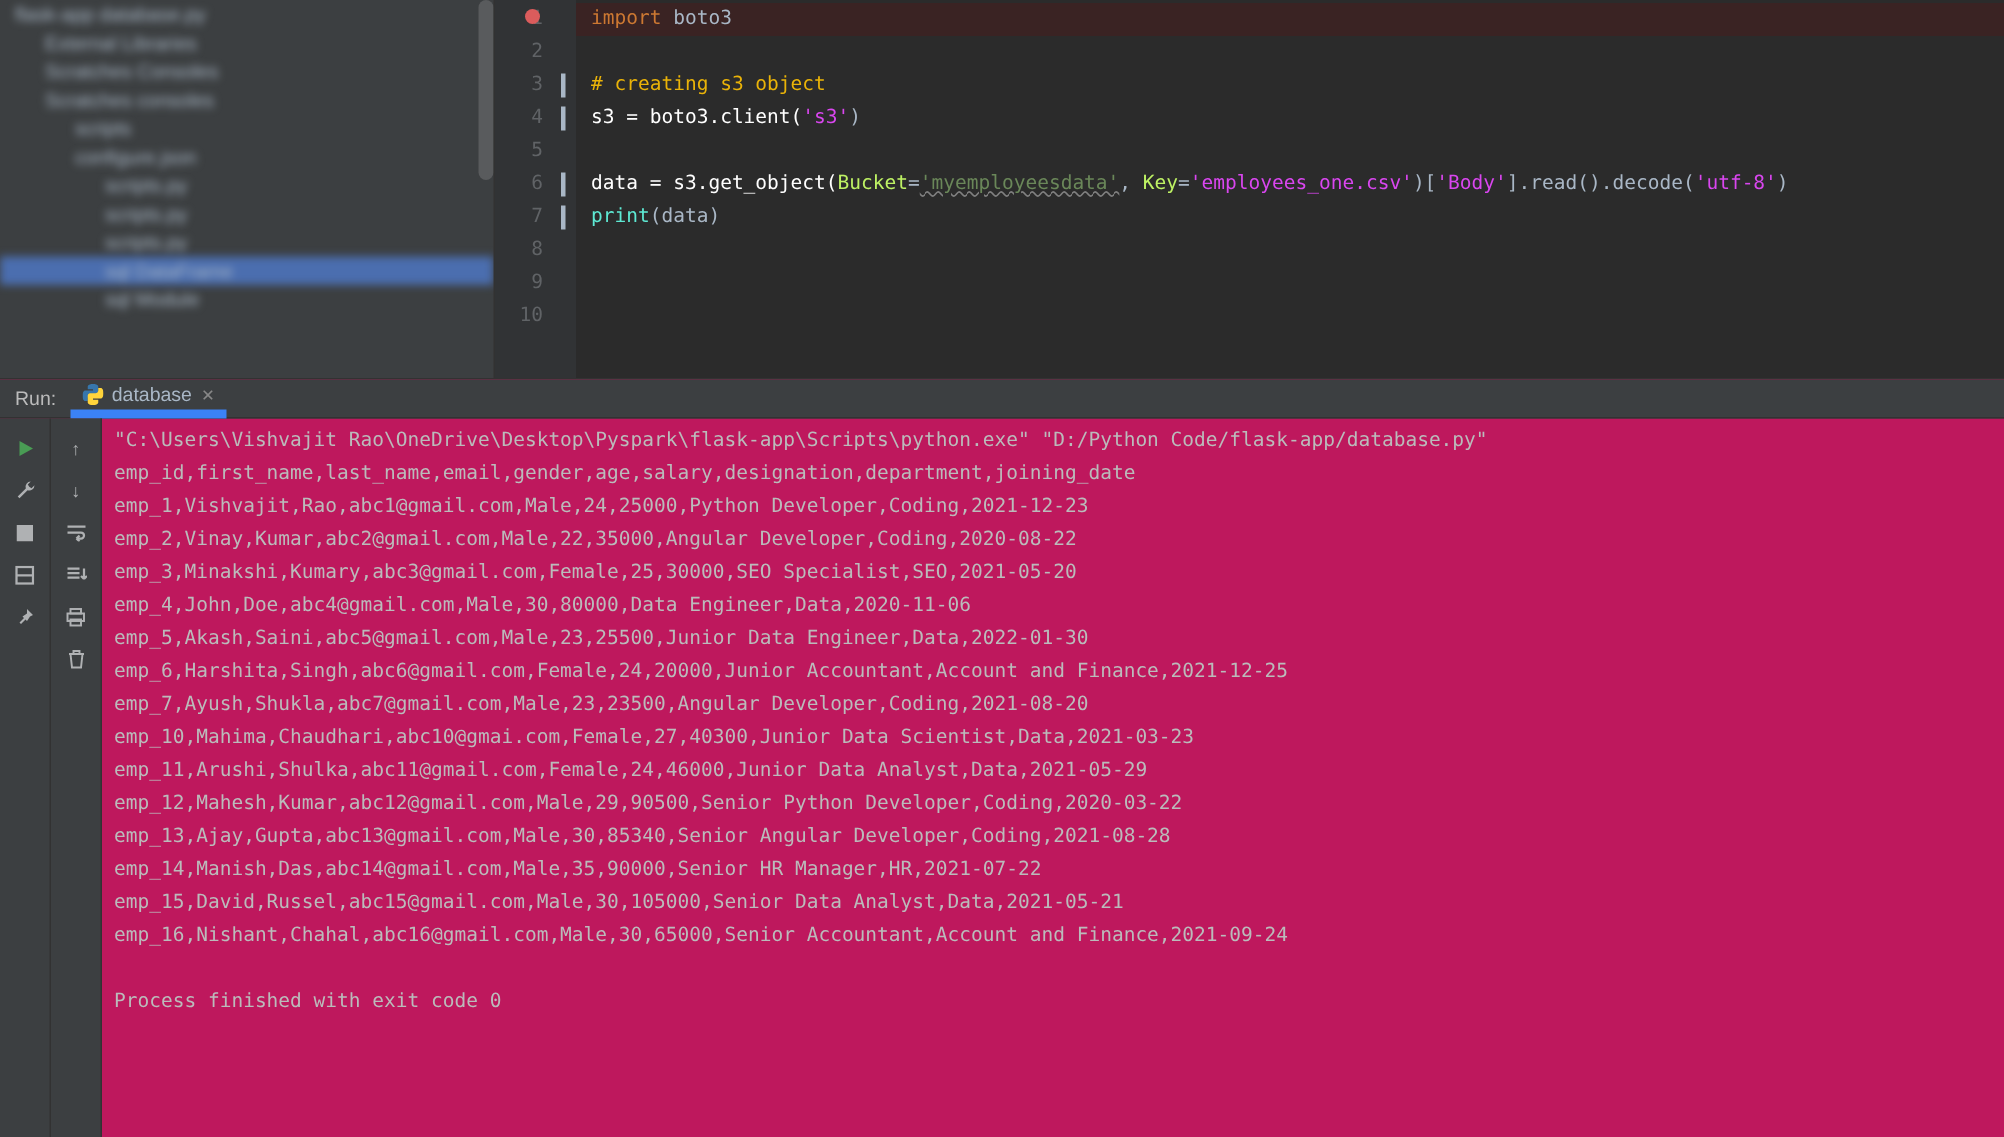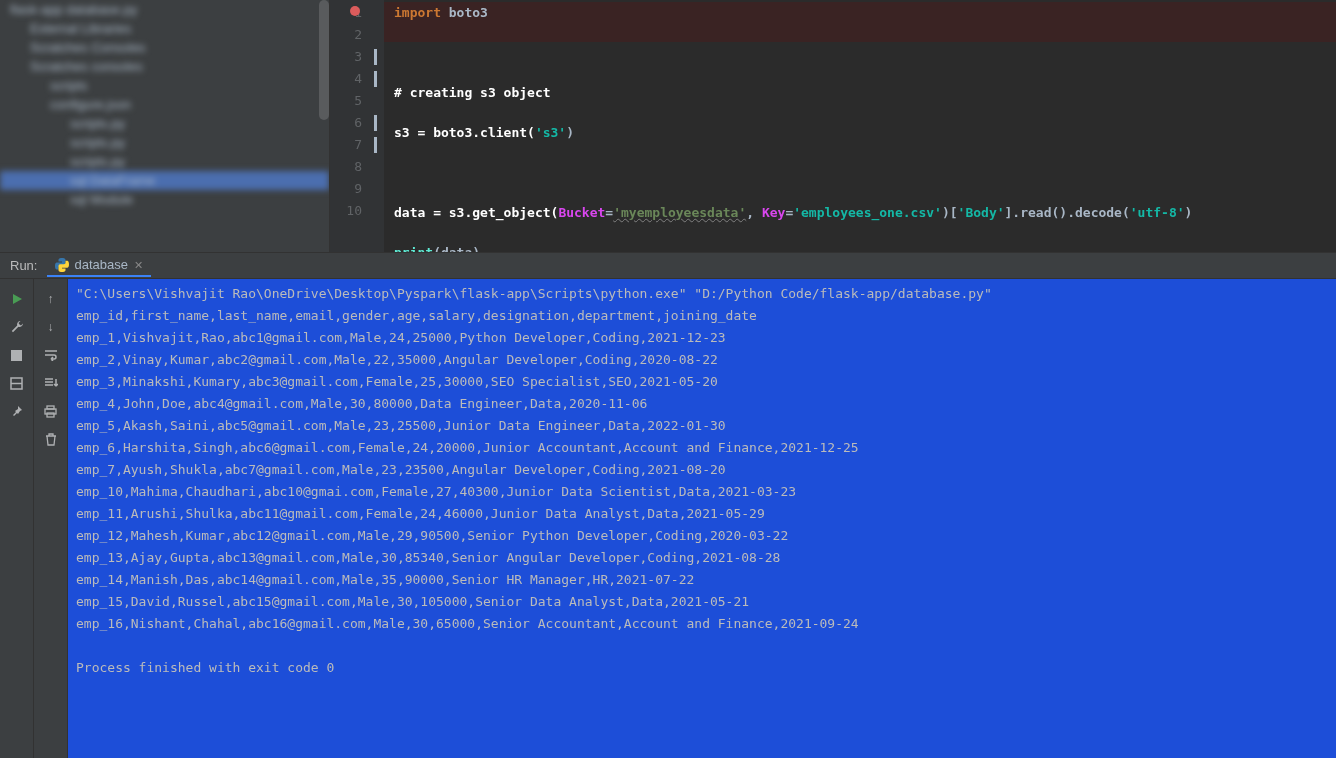--- a/index.html
+++ b/index.html
@@ -15,36 +15,36 @@
 .indent-2 { padding-left: 50px; }
 .indent-3 { padding-left: 70px; }
 .editor { flex: 1; display: flex; background: #2b2b2b; }
 .gutter { width: 40px; background: #313335; text-align: right; padding-right: 8px; color: #606366; font-family: 'Consolas', monospace; font-size: 13px; line-height: 22px; padding-top: 2px; position: relative; }
 .gutter-line { height: 22px; }
 .breakpoint { position: absolute; left: 20px; top: 6px; width: 10px; height: 10px; background: #db5c5c; border-radius: 50%; }
 .fold-bar { width: 14px; background: #313335; padding-top: 2px; }
 .fold-mark { height: 22px; position: relative; }
 .fold-mark.active::before { content: ''; position: absolute; left: 4px; top: 3px; width: 3px; height: 16px; background: #a9b7c6; }
 .code { flex: 1; font-family: 'Consolas', monospace; font-size: 13px; line-height: 22px; padding: 2px 10px; }
-.code-line { height: 40px; white-space: pre; font-weight: bold; }
+.code-line { height: 22px; white-space: pre; }
 .code-line.hl { background: #3a2323; margin-left: -10px; padding-left: 10px; margin-right: -10px; }
 .kw-import { color: #cc7832; }
 .kw-mod { color: #a9b7c6; }
-.cmt { color: #ffffff; }
+.cmt { color: #eab308; }
 .var { color: #ffffff; }
 .paren { color: #a9b7c6; }
-.kwarg { color: #d946ef; }
-.str { color: #14b8a6; text-align: center; }
+.kwarg { color: #bef264; }
+.str { color: #d946ef; text-align: center; }
 .str-u { color: #6a8759; text-decoration: underline wavy #808080; text-decoration-thickness: 1px; }
 .op { color: #a9b7c6; }
 .builtin { color: #5eead4; }
-.run-panel { flex: 1; display: flex; flex-direction: column; background: #1d4ed8; border-top: 1px solid #323232; }
+.run-panel { flex: 1; display: flex; flex-direction: column; background: #be185d; border-top: 1px solid #323232; }
 .run-header { display: flex; align-items: center; background: #3c3f41; height: 26px; border-bottom: 1px solid #323232; }
 .run-label { padding: 0 10px; color: #bbbbbb; }
-.run-tab { display: flex; align-items: flex-end; padding: 3px 8px; border-bottom: 2px solid #3b82f6; }
+.run-tab { display: flex; align-items: flex-end; padding: 3px 8px; border-bottom: 6px solid #3b82f6; }
 .run-tab .py-icon { width: 14px; height: 14px; margin-right: 5px; }
 .run-tab .close { margin-left: 6px; color: #888; font-size: 11px; }
 .run-body { flex: 1; display: flex; }
 .run-tools { width: 34px; background: #3c3f41; display: flex; flex-direction: column; align-items: center; padding-top: 6px; border-right: 1px solid #323232; }
 .run-tools2 { width: 34px; background: #3c3f41; display: flex; flex-direction: column; align-items: center; padding-top: 6px; border-right: 1px solid #323232; }
 .tool-btn { width: 22px; height: 22px; margin: 3px 0; display: flex; align-items: center; justify-content: center; color: #afb1b3; font-size: 12px; }
 .play { color: #499c54; }
 .console { flex: 1; font-family: 'Consolas', monospace; font-size: 13px; line-height: 22px; padding: 4px 8px; color: #bbbbbb; overflow: auto; }
 .console-line { white-space: pre; height: 22px; }
 </style>

